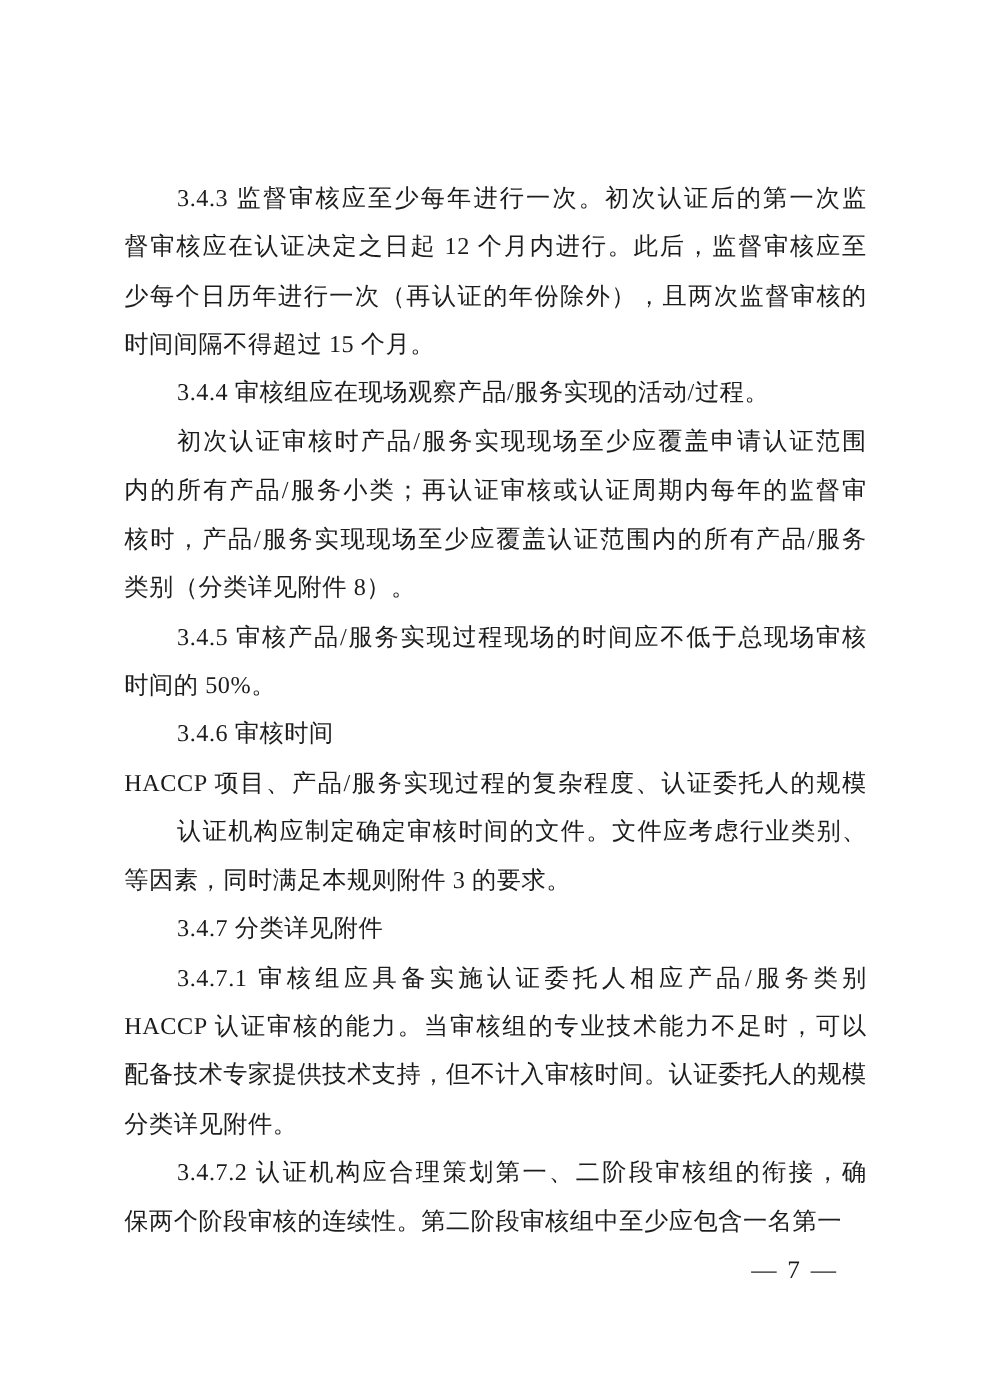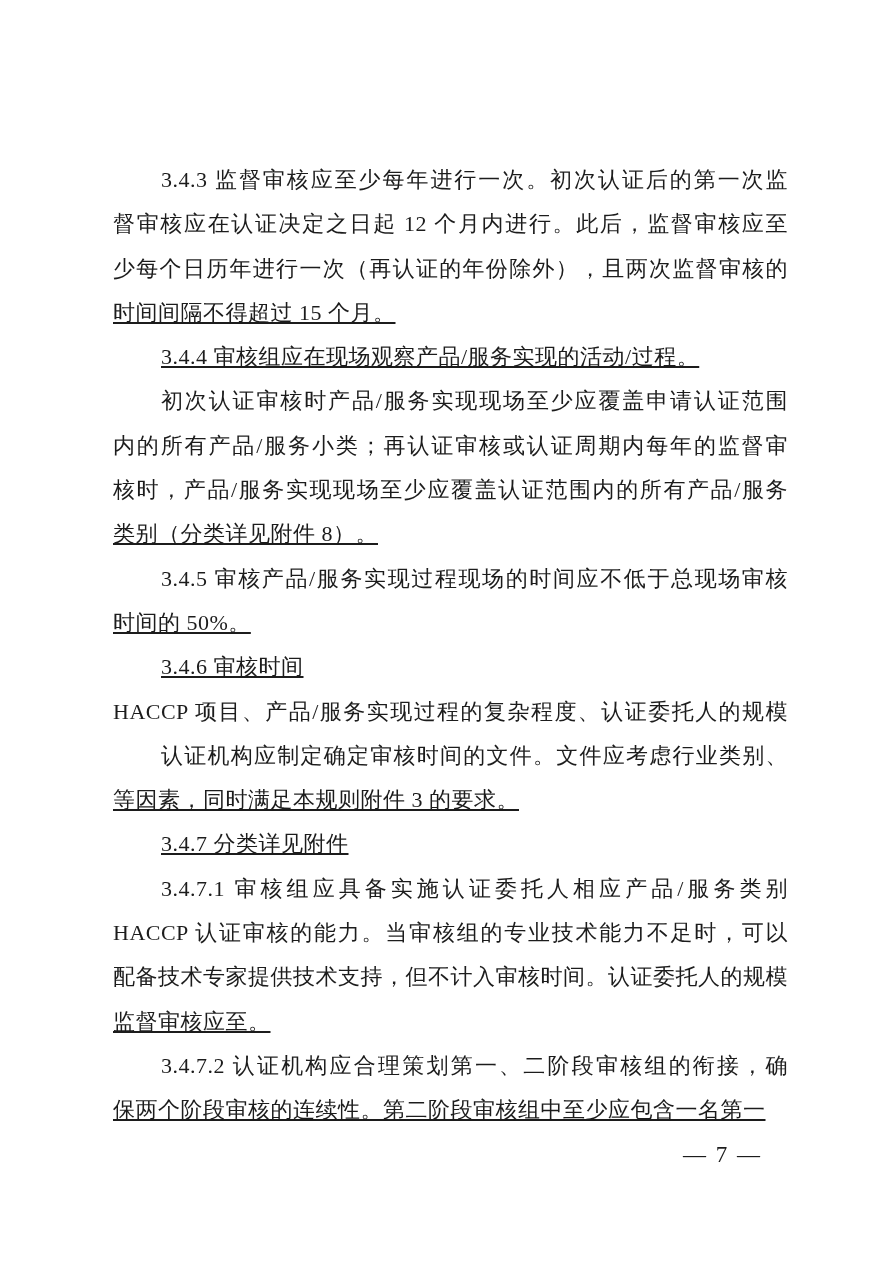--- a/index.html
+++ b/index.html
@@ -29,21 +29,20 @@
     font-size: 22px;
     white-space: normal;
     overflow: hidden;
     text-align: justify;
     text-align-last: justify;
     letter-spacing: 0.5px;
   }
   .line.last {
     text-align: left;
     text-align-last: left;
-    text-decoration: underline;
   }
   .line.indent {
     padding-left: 48px;
   }
   .page-number {
     position: absolute;
     left: 683px;
     top: 1142px;
     font-size: 23px;
     letter-spacing: 2px;
@@ -68,18 +67,18 @@
       <div class="line indent">3.4.5 审核产品/服务实现过程现场的时间应不低于总现场审核</div>
       <div class="line last">时间的 50%。</div>
       <div class="line indent last">3.4.6 审核时间</div>
       <div class="line">HACCP 项目、产品/服务实现过程的复杂程度、认证委托人的规模</div>
       <div class="line indent">认证机构应制定确定审核时间的文件。文件应考虑行业类别、</div>
       <div class="line last">等因素，同时满足本规则附件 3 的要求。</div>
       <div class="line indent last">3.4.7 分类详见附件</div>
       <div class="line indent">3.4.7.1 审核组应具备实施认证委托人相应产品/服务类别</div>
       <div class="line">HACCP 认证审核的能力。当审核组的专业技术能力不足时，可以</div>
       <div class="line">配备技术专家提供技术支持，但不计入审核时间。认证委托人的规模</div>
-      <div class="line last">监督审核应至。</div>
+      <div class="line last">分类详见附件。</div>
       <div class="line indent">3.4.7.2 认证机构应合理策划第一、二阶段审核组的衔接，确</div>
       <div class="line last">保两个阶段审核的连续性。第二阶段审核组中至少应包含一名第一</div>
     </div>
   <div class="page-number">— 7 —</div>
 </div>
 
 </body></html>

